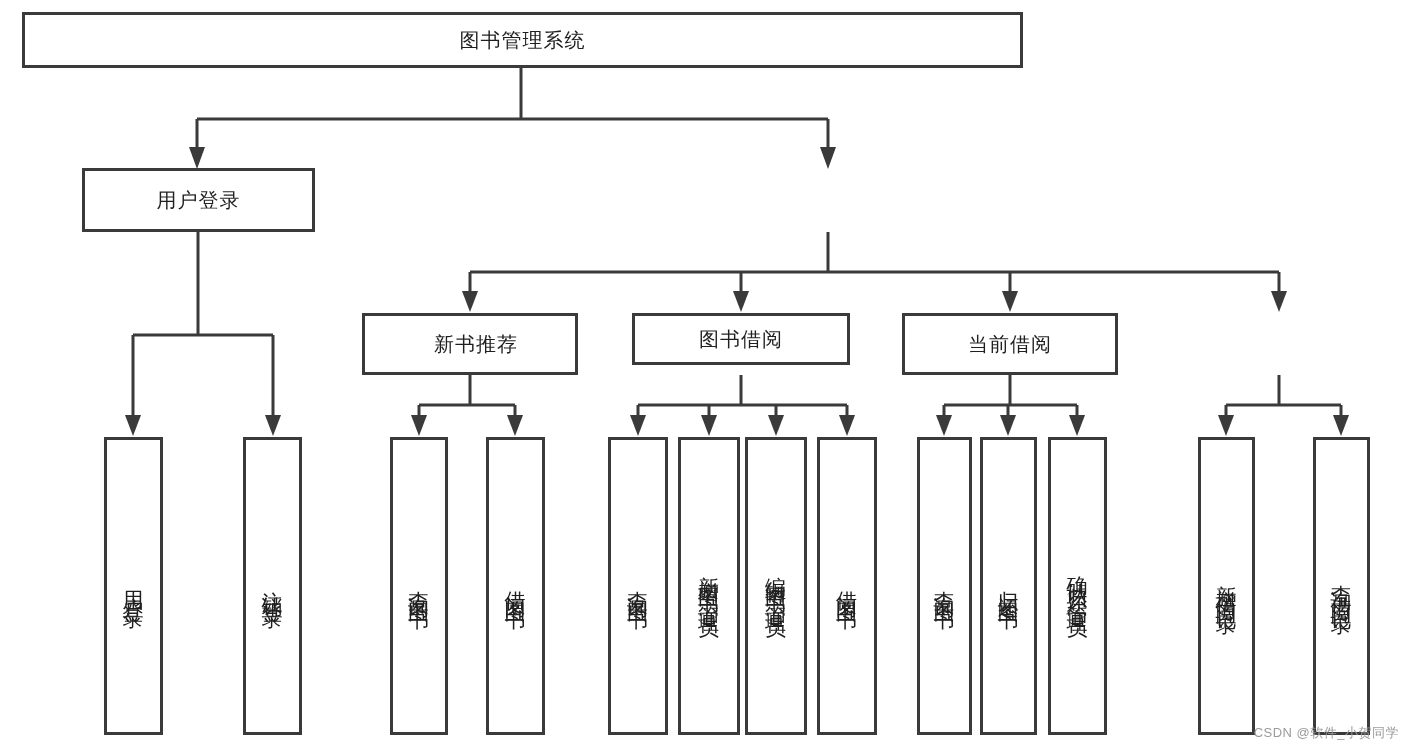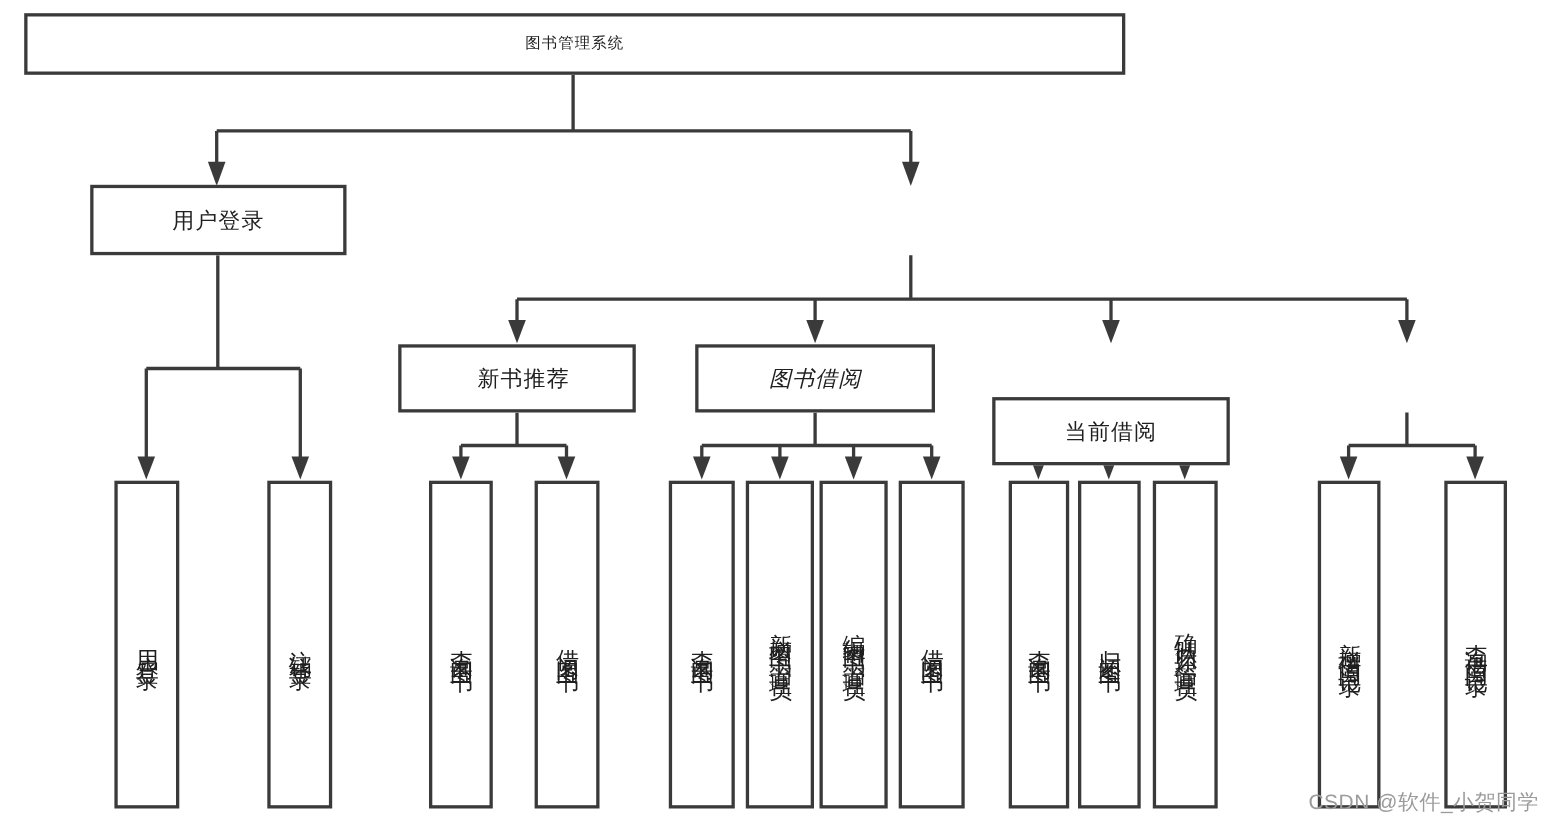--- a/index.html
+++ b/index.html
@@ -26,35 +26,35 @@
     box-sizing: border-box;
     background: #ffffff;
     border: 3px solid #3a3a3a;
     display: flex;
     align-items: center;
     justify-content: center;
     color: #1f1f1f;
     z-index: 2;
   }
   .hbox { font-size: 20px; letter-spacing: 1px; }
-  .root-box { font-size: 14px; }
+  .root-box { font-size: 20px; }
   .vbox span {
     writing-mode: vertical-rl;
     text-orientation: mixed;
     font-size: 21px;
     letter-spacing: 6px;
     line-height: 1;
     color: #1f1f1f;
     white-space: nowrap;
   }
   .watermark {
     position: absolute;
     right: 6px;
     bottom: 5px;
-    font-size: 19px;
+    font-size: 13px;
     color: #9b9b9b;
     z-index: 5;
     letter-spacing: 0.5px;
   }
 </style>
 </head>
 <body>
 
 <div class="canvas">
 
@@ -109,24 +109,24 @@
     <span>图书管理系统</span>
   </div>
 
   <div class="box hbox" style="left:82px; top:168px; width:233px; height:64px;">
     <span>用户登录</span>
   </div>
 
   <div class="box hbox" style="left:362px; top:313px; width:216px; height:62px;padding-left:12px;">
     <span>新书推荐</span>
   </div>
-  <div class="box hbox" style="left:632px; top:313px; width:218px; height:62px;font-style:italic;">
+  <div class="box hbox" style="left:632px; top:313px; width:218px; height:52px;">
     <span>图书借阅</span>
   </div>
-  <div class="box hbox" style="left:902px; top:313px; width:216px; height:62px;margin-top:48px;">
+  <div class="box hbox" style="left:902px; top:313px; width:216px; height:62px;">
     <span>当前借阅</span>
   </div>
 
   <div class="box vbox" style="left:104px; top:437px; width:59px; height:298px;">
     <span>用户登录</span>
   </div>
   <div class="box vbox" style="left:243px; top:437px; width:59px; height:298px;">
     <span>注销登录</span>
   </div>
 

